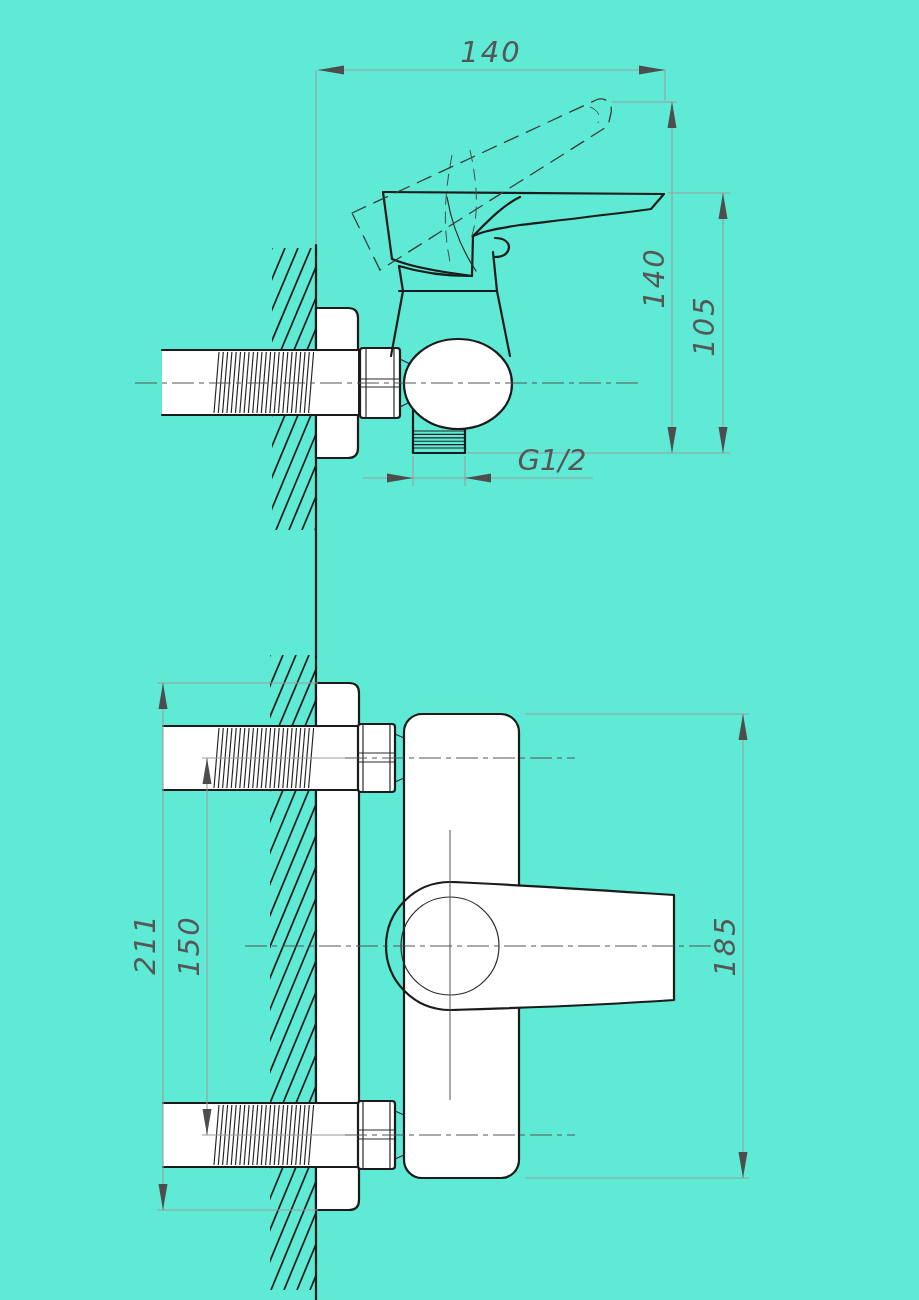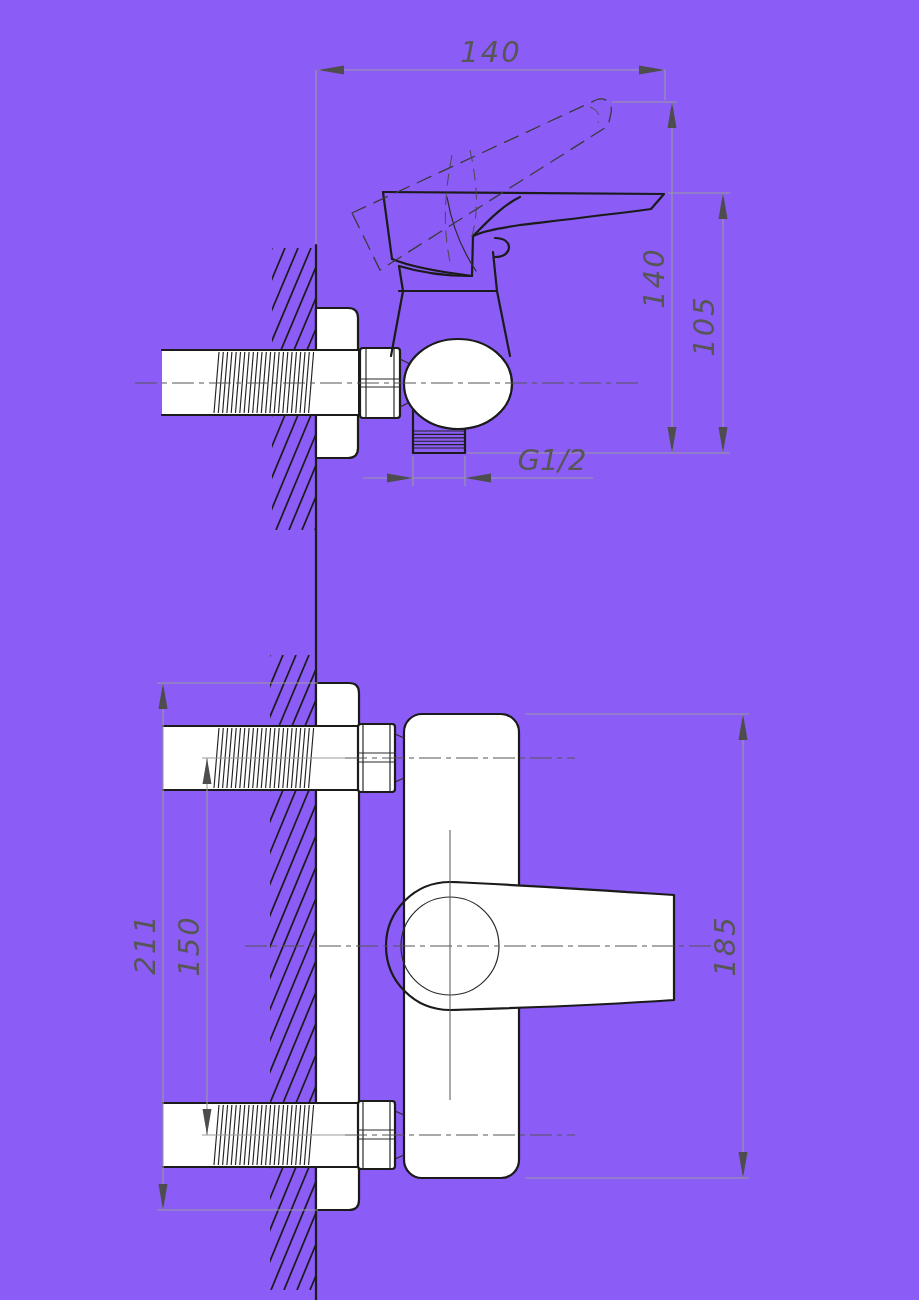--- a/index.html
+++ b/index.html
@@ -1,16 +1,16 @@
 <!DOCTYPE html>
 <html><head>
 <meta charset="utf-8">
 <style>
   html,body{margin:0;padding:0;background:#ffffff;}
-  .stage{width:919px;height:1300px;position:relative;background:#8b5cf6;overflow:hidden;}
+  .stage{width:919px;height:1300px;position:relative;background:#5eead4;overflow:hidden;}
   svg{display:block;}
   .obj{stroke:#1b1b1b;stroke-width:2.2;fill:none;stroke-linecap:round;stroke-linejoin:round;}
   .objf{stroke:#1b1b1b;stroke-width:2.2;fill:#ffffff;stroke-linejoin:round;}
   .objt{stroke:#2a2a2a;stroke-width:1.2;fill:none;stroke-linecap:round;}
   .dashed{stroke:#3a3a3a;stroke-width:1.3;fill:none;stroke-dasharray:15 9;stroke-linecap:round;}
   .dashthin{stroke:#4a4a4a;stroke-width:1;fill:none;stroke-dasharray:12 7;}
   .cl{stroke:#555555;stroke-width:1;fill:none;stroke-dasharray:22 5 5 5;}
   .clsolid{stroke:#555555;stroke-width:1;fill:none;}
   .dim{stroke:#9c9c9c;stroke-width:1.1;fill:none;}
   .arrow{fill:#4d4d4d;stroke:none;}

